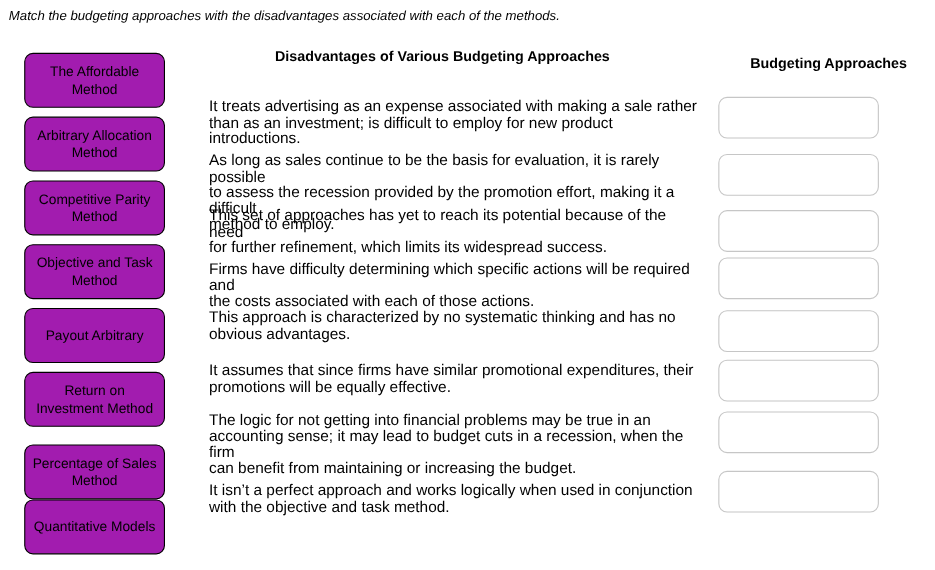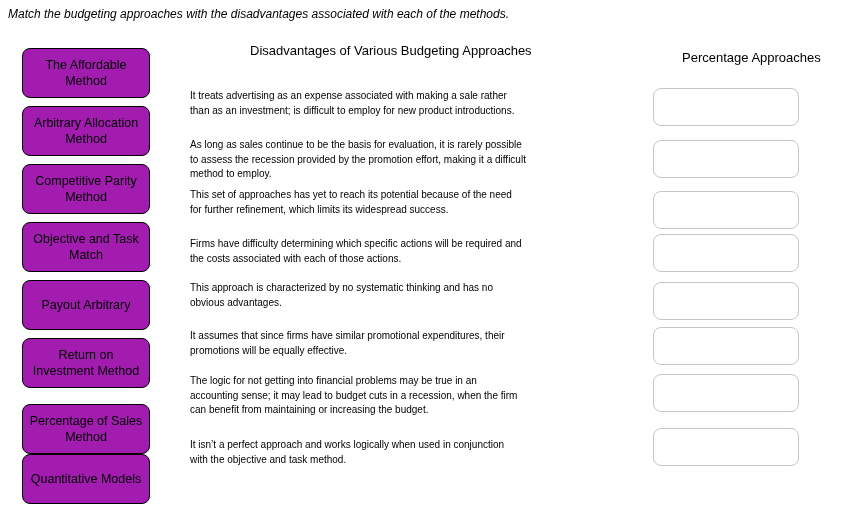--- a/index.html
+++ b/index.html
@@ -14,21 +14,21 @@
   .instruction {
     position: absolute;
     left: 8px; top: 7px;
     font-size: 12px;
     font-style: italic;
     white-space: nowrap;
   }
   .col-header {
     position: absolute;
     font-size: 13px;
-    font-weight: normal;
+    font-weight: bold;
     white-space: nowrap;
     padding-left: 20px;
   }
   #disadvantages-header { left: 230px; top: 43px; }
   #approaches-header    { left: 662px; top: 50px; }
 
   .method-card {
     position: absolute;
     left: 22px;
     width: 128px;
@@ -44,58 +44,58 @@
   }
   .method-card .label {
     font-size: 12.5px;
     line-height: 16px;
     white-space: pre-line;
   }
   .para {
     position: absolute;
     left: 190px;
     width: 445px;
-    font-size: 10px;
+    font-size: 14px;
     line-height: 14.5px;
     white-space: pre-line;
   }
   .drop-slot {
     position: absolute;
     left: 653px;
     width: 146px;
     height: 38px;
     border: 1px solid #c6c6c6;
     border-radius: 8px;
     background: #ffffff;
     cursor: pointer;
   }
 </style>
 </head>
 <body>
 
 <div class="instruction">Match the budgeting approaches with the disadvantages associated with each of the methods.</div>
 
 <div class="col-header" id="disadvantages-header">Disadvantages of Various Budgeting Approaches</div>
-<div class="col-header" id="approaches-header">Percentage Approaches</div>
+<div class="col-header" id="approaches-header">Budgeting Approaches</div>
 
 <div class="method-card" style="top:48px">
     <span class="label">The Affordable
 Method</span>
   </div>
 <div class="method-card" style="top:106px">
     <span class="label">Arbitrary Allocation
 Method</span>
   </div>
 <div class="method-card" style="top:164px">
     <span class="label">Competitive Parity
 Method</span>
   </div>
 <div class="method-card" style="top:222px">
     <span class="label">Objective and Task
-Match</span>
+Method</span>
   </div>
 <div class="method-card" style="top:280px">
     <span class="label">Payout Arbitrary</span>
   </div>
 <div class="method-card" style="top:338px">
     <span class="label">Return on
 Investment Method</span>
   </div>
 <div class="method-card" style="top:404px">
     <span class="label">Percentage of Sales

